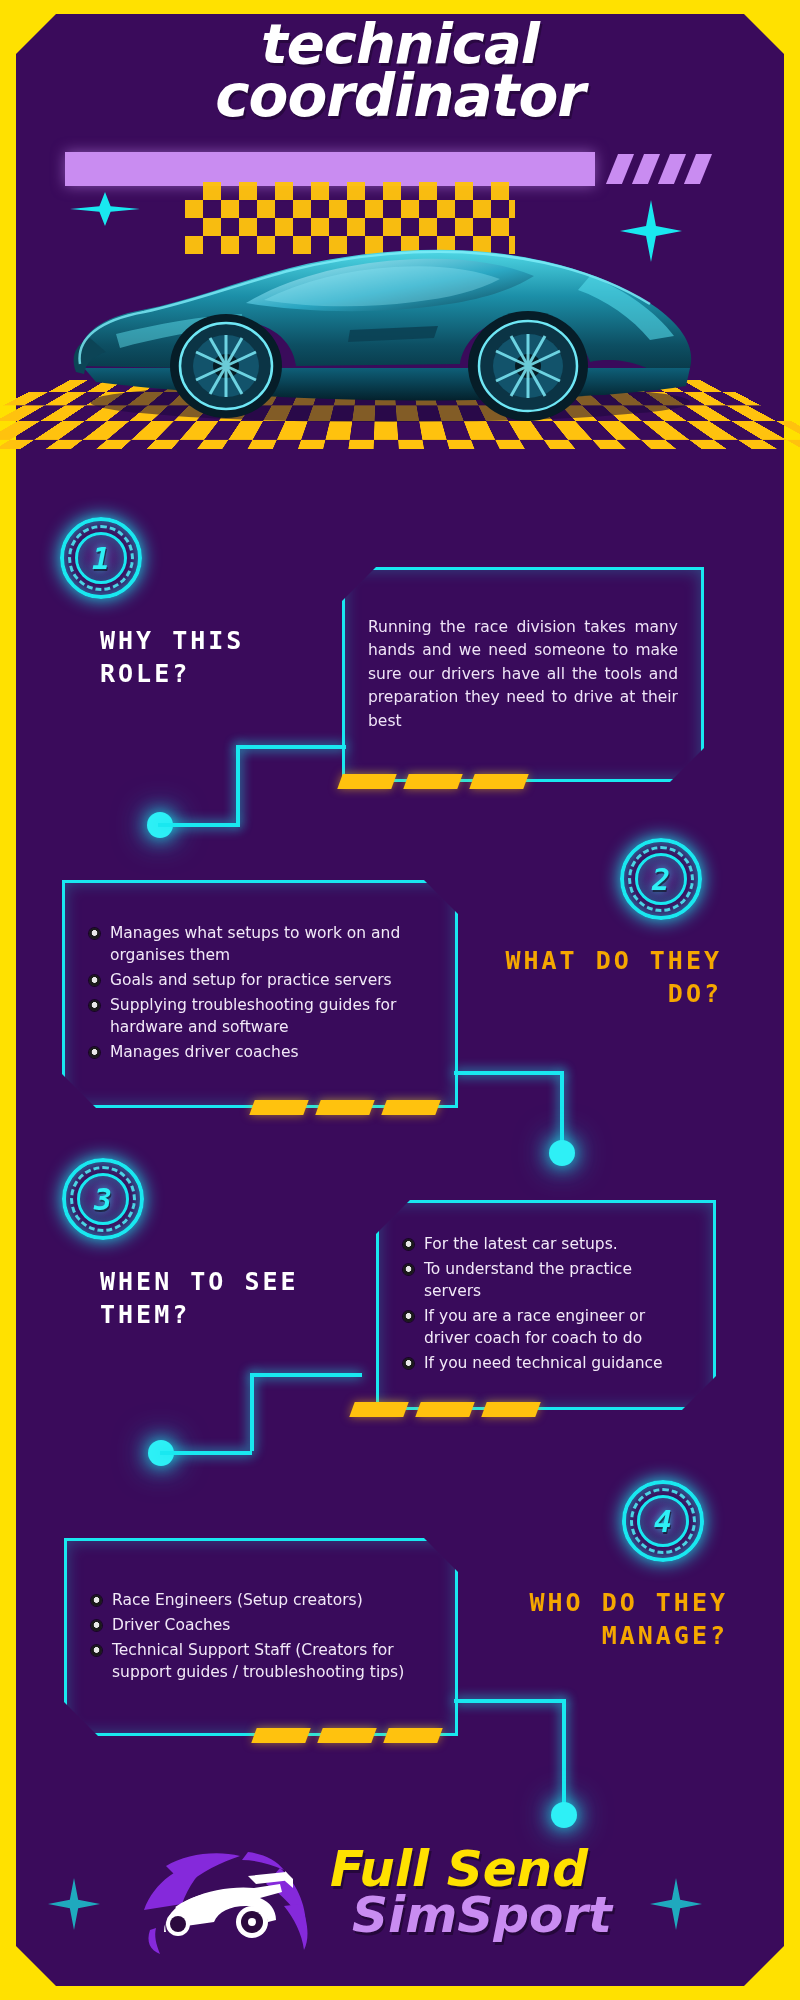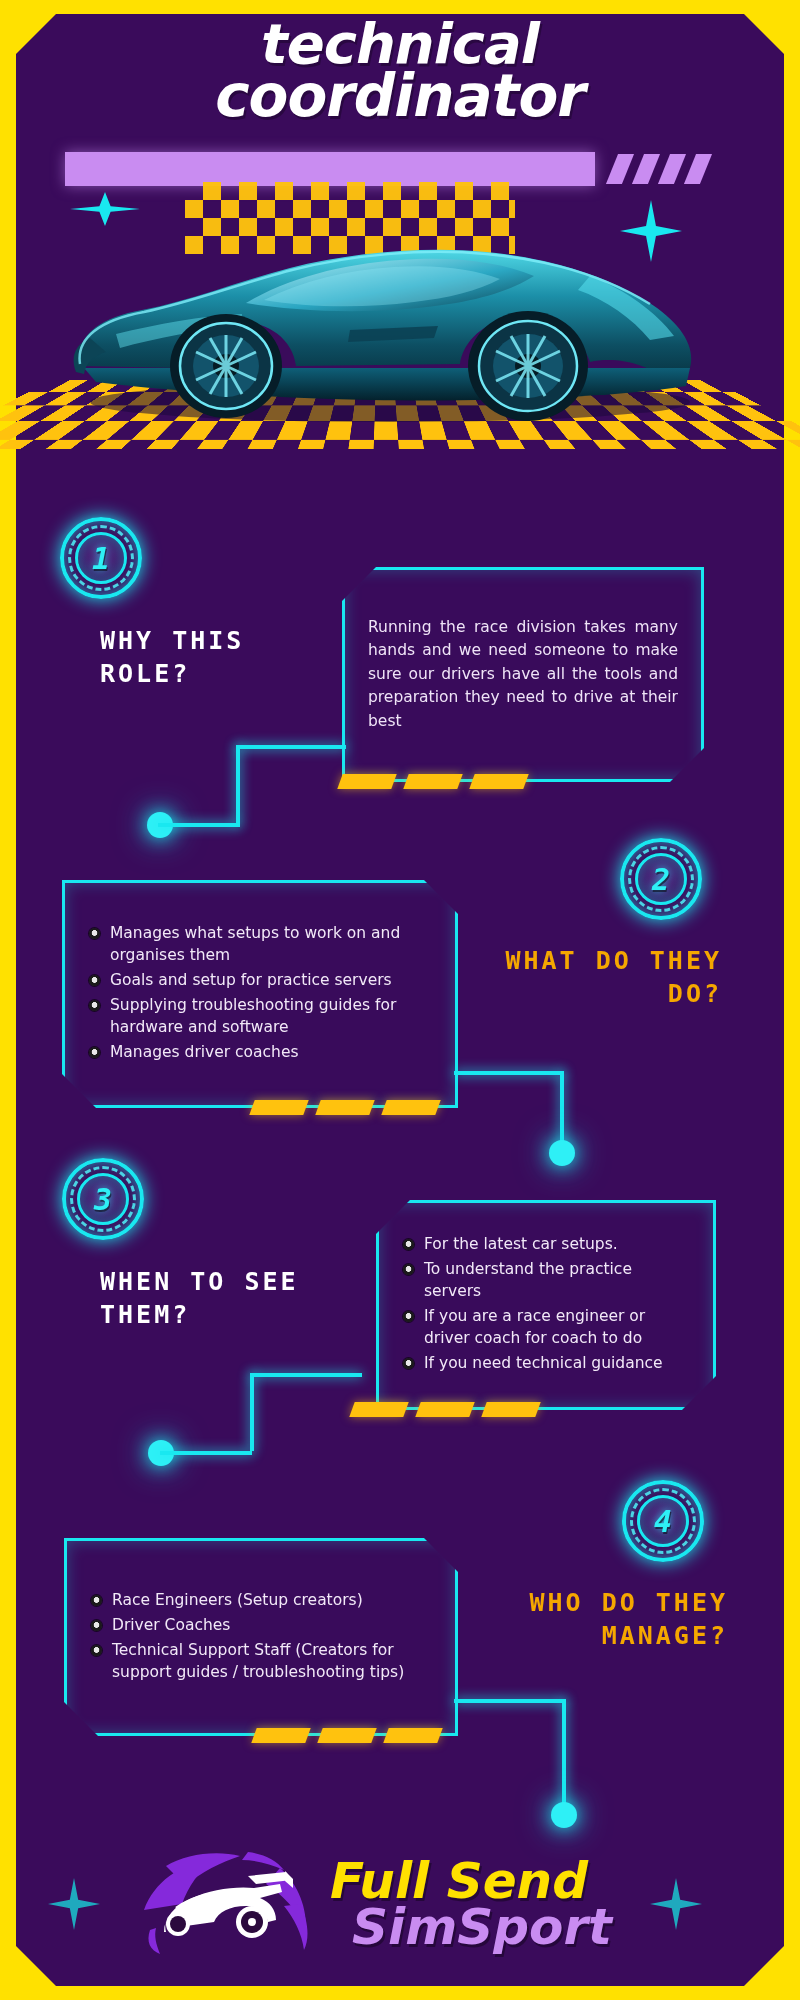--- a/index.html
+++ b/index.html
@@ -169,21 +169,21 @@
   }
   .node {
     position:absolute; width:26px; height:26px; border-radius:50%;
     background:#2EF0F6;
     box-shadow:0 0 18px #19E8F0, 0 0 34px rgba(25,232,240,.7);
   }
 
   
   #footer { position:absolute; left:0; bottom:38px; width:100%; height:120px; }
   #logo-car { position:absolute; left:130px; top:4px; width:190px; height:112px; }
-  #brand { position:absolute; left:330px; top:16px; }
+  #brand { position:absolute; left:330px; top:4px; }
   .brand-1 {
     font-family:"DejaVu Sans", sans-serif; font-weight:bold; font-style:italic;
     font-size:50px; line-height:0.92; color:#FFE100;
     text-shadow:2px 3px 0 rgba(0,0,0,.35);
   }
   .brand-2 {
     font-family:"DejaVu Sans", sans-serif; font-weight:bold; font-style:italic;
     font-size:50px; line-height:0.92; color:#C98CF1;
     text-shadow:2px 3px 0 rgba(0,0,0,.35);
     margin-left:22px;

